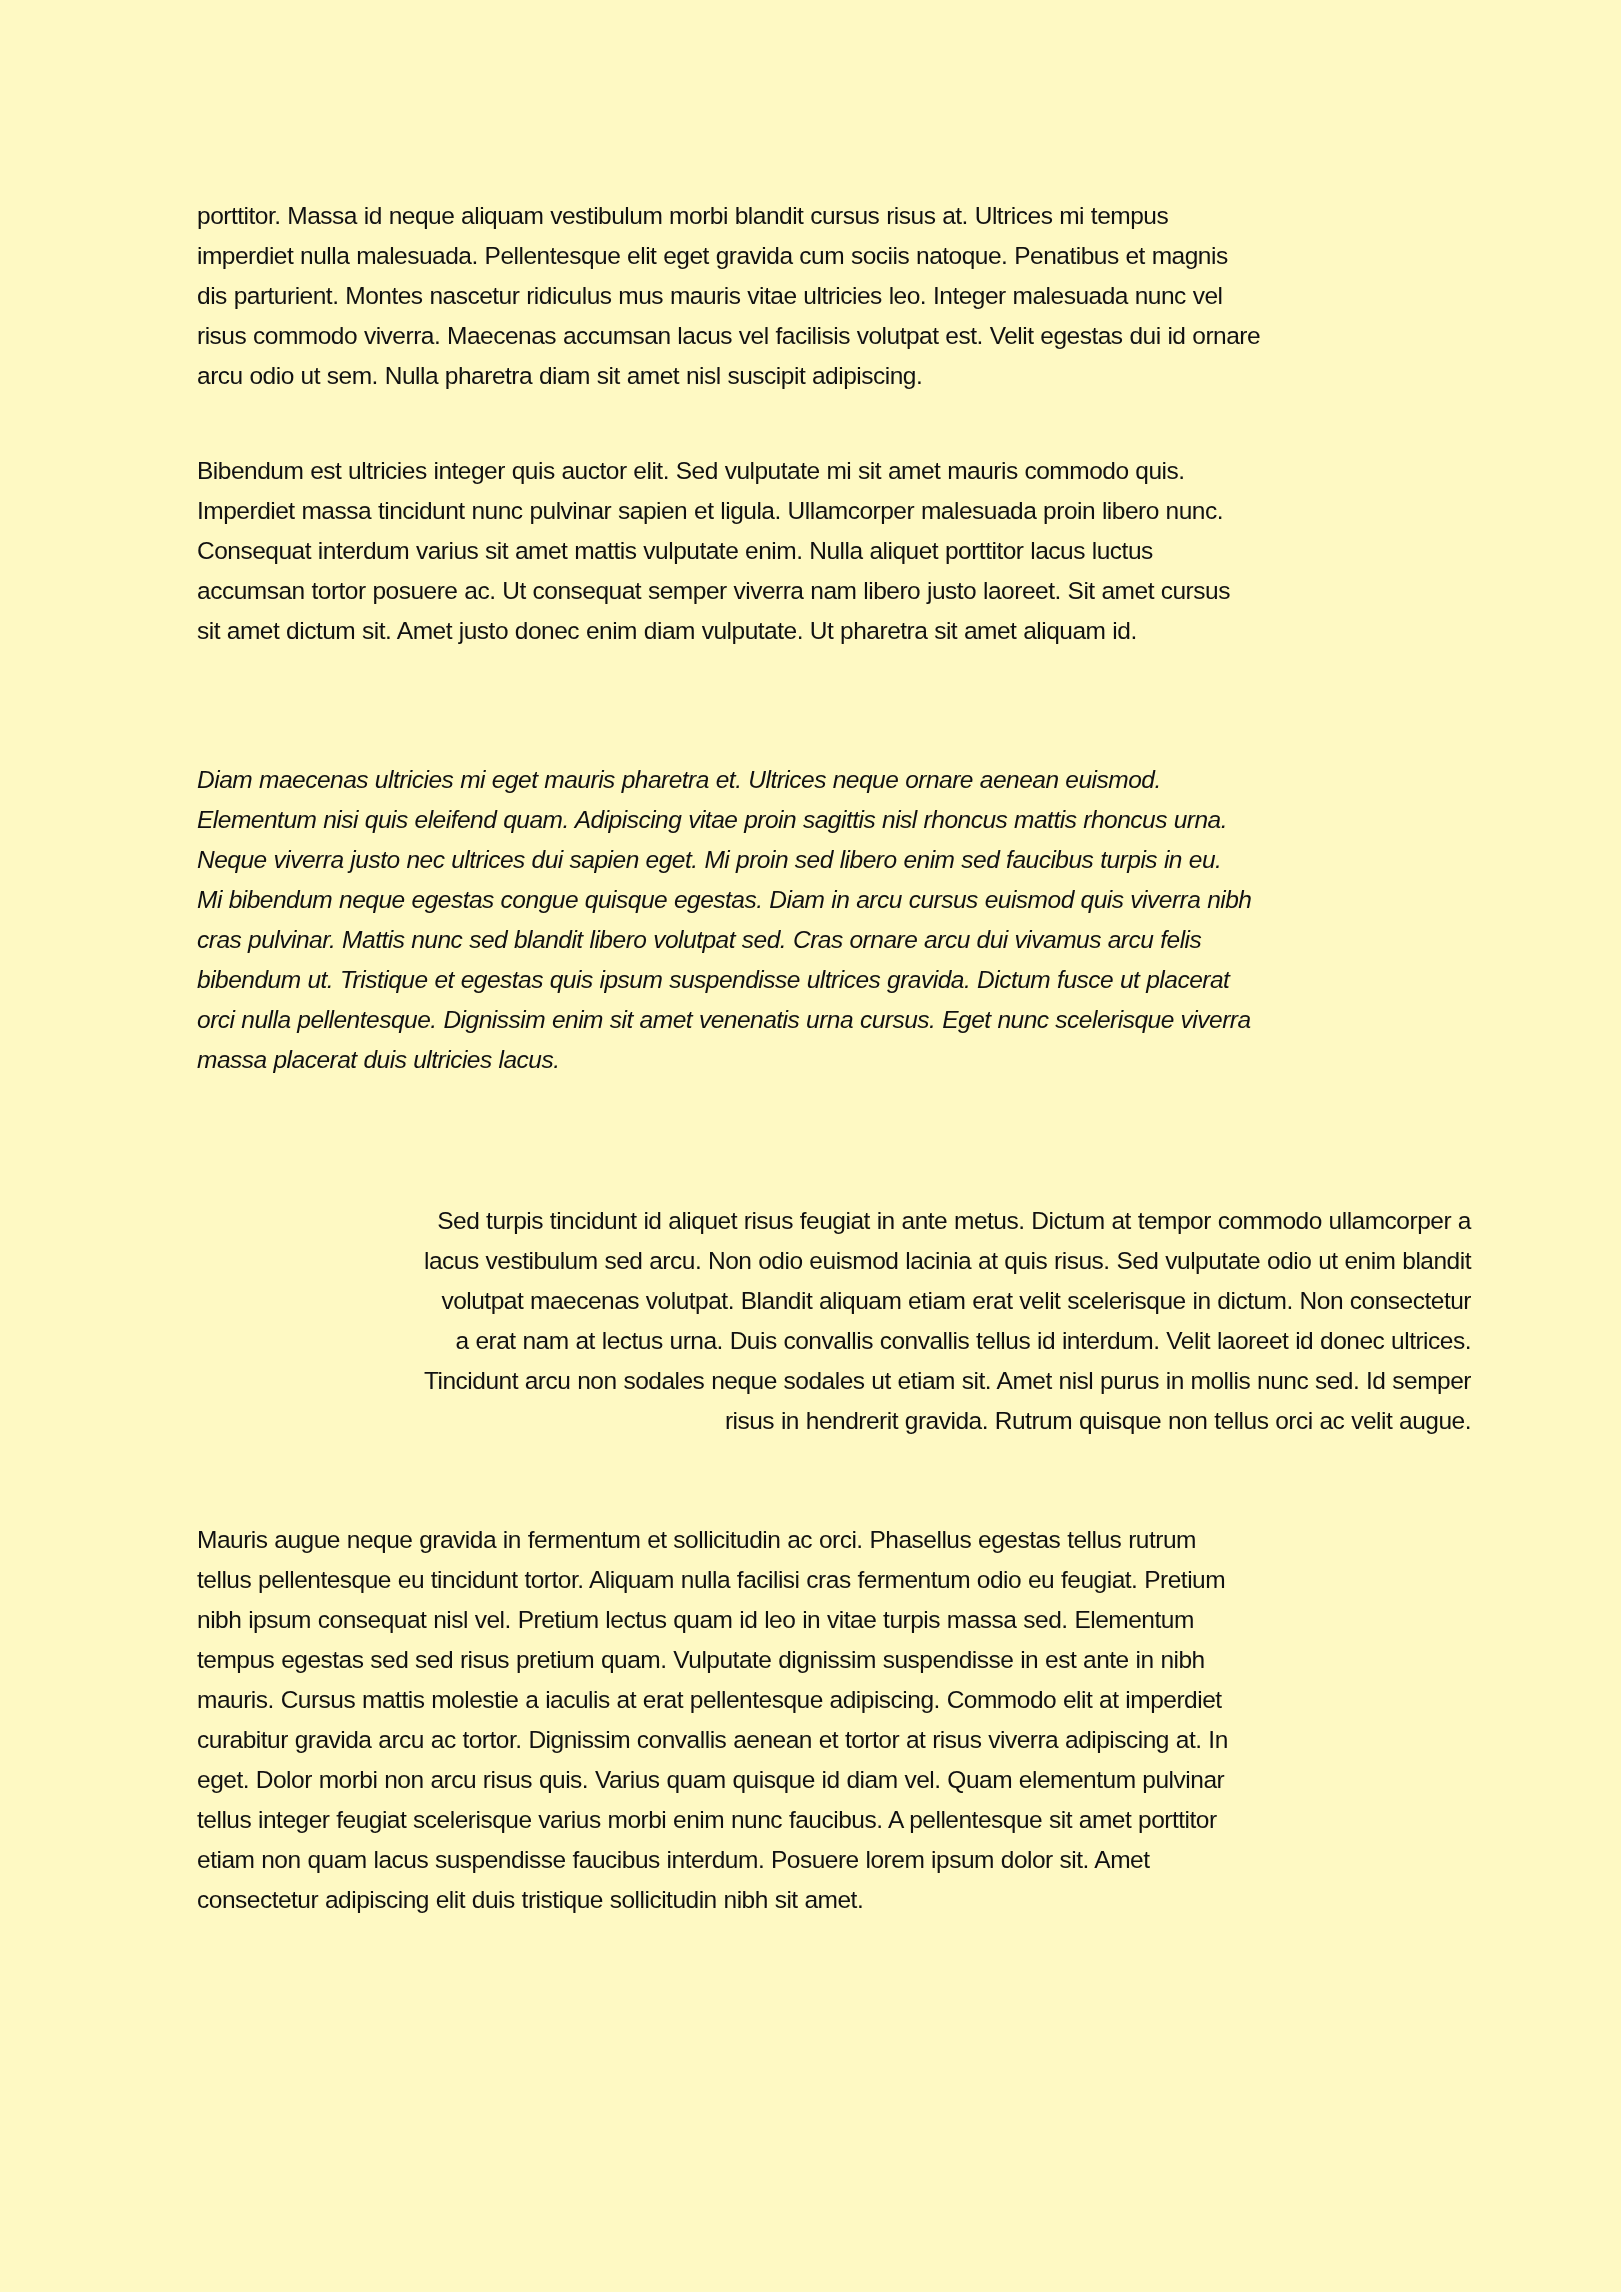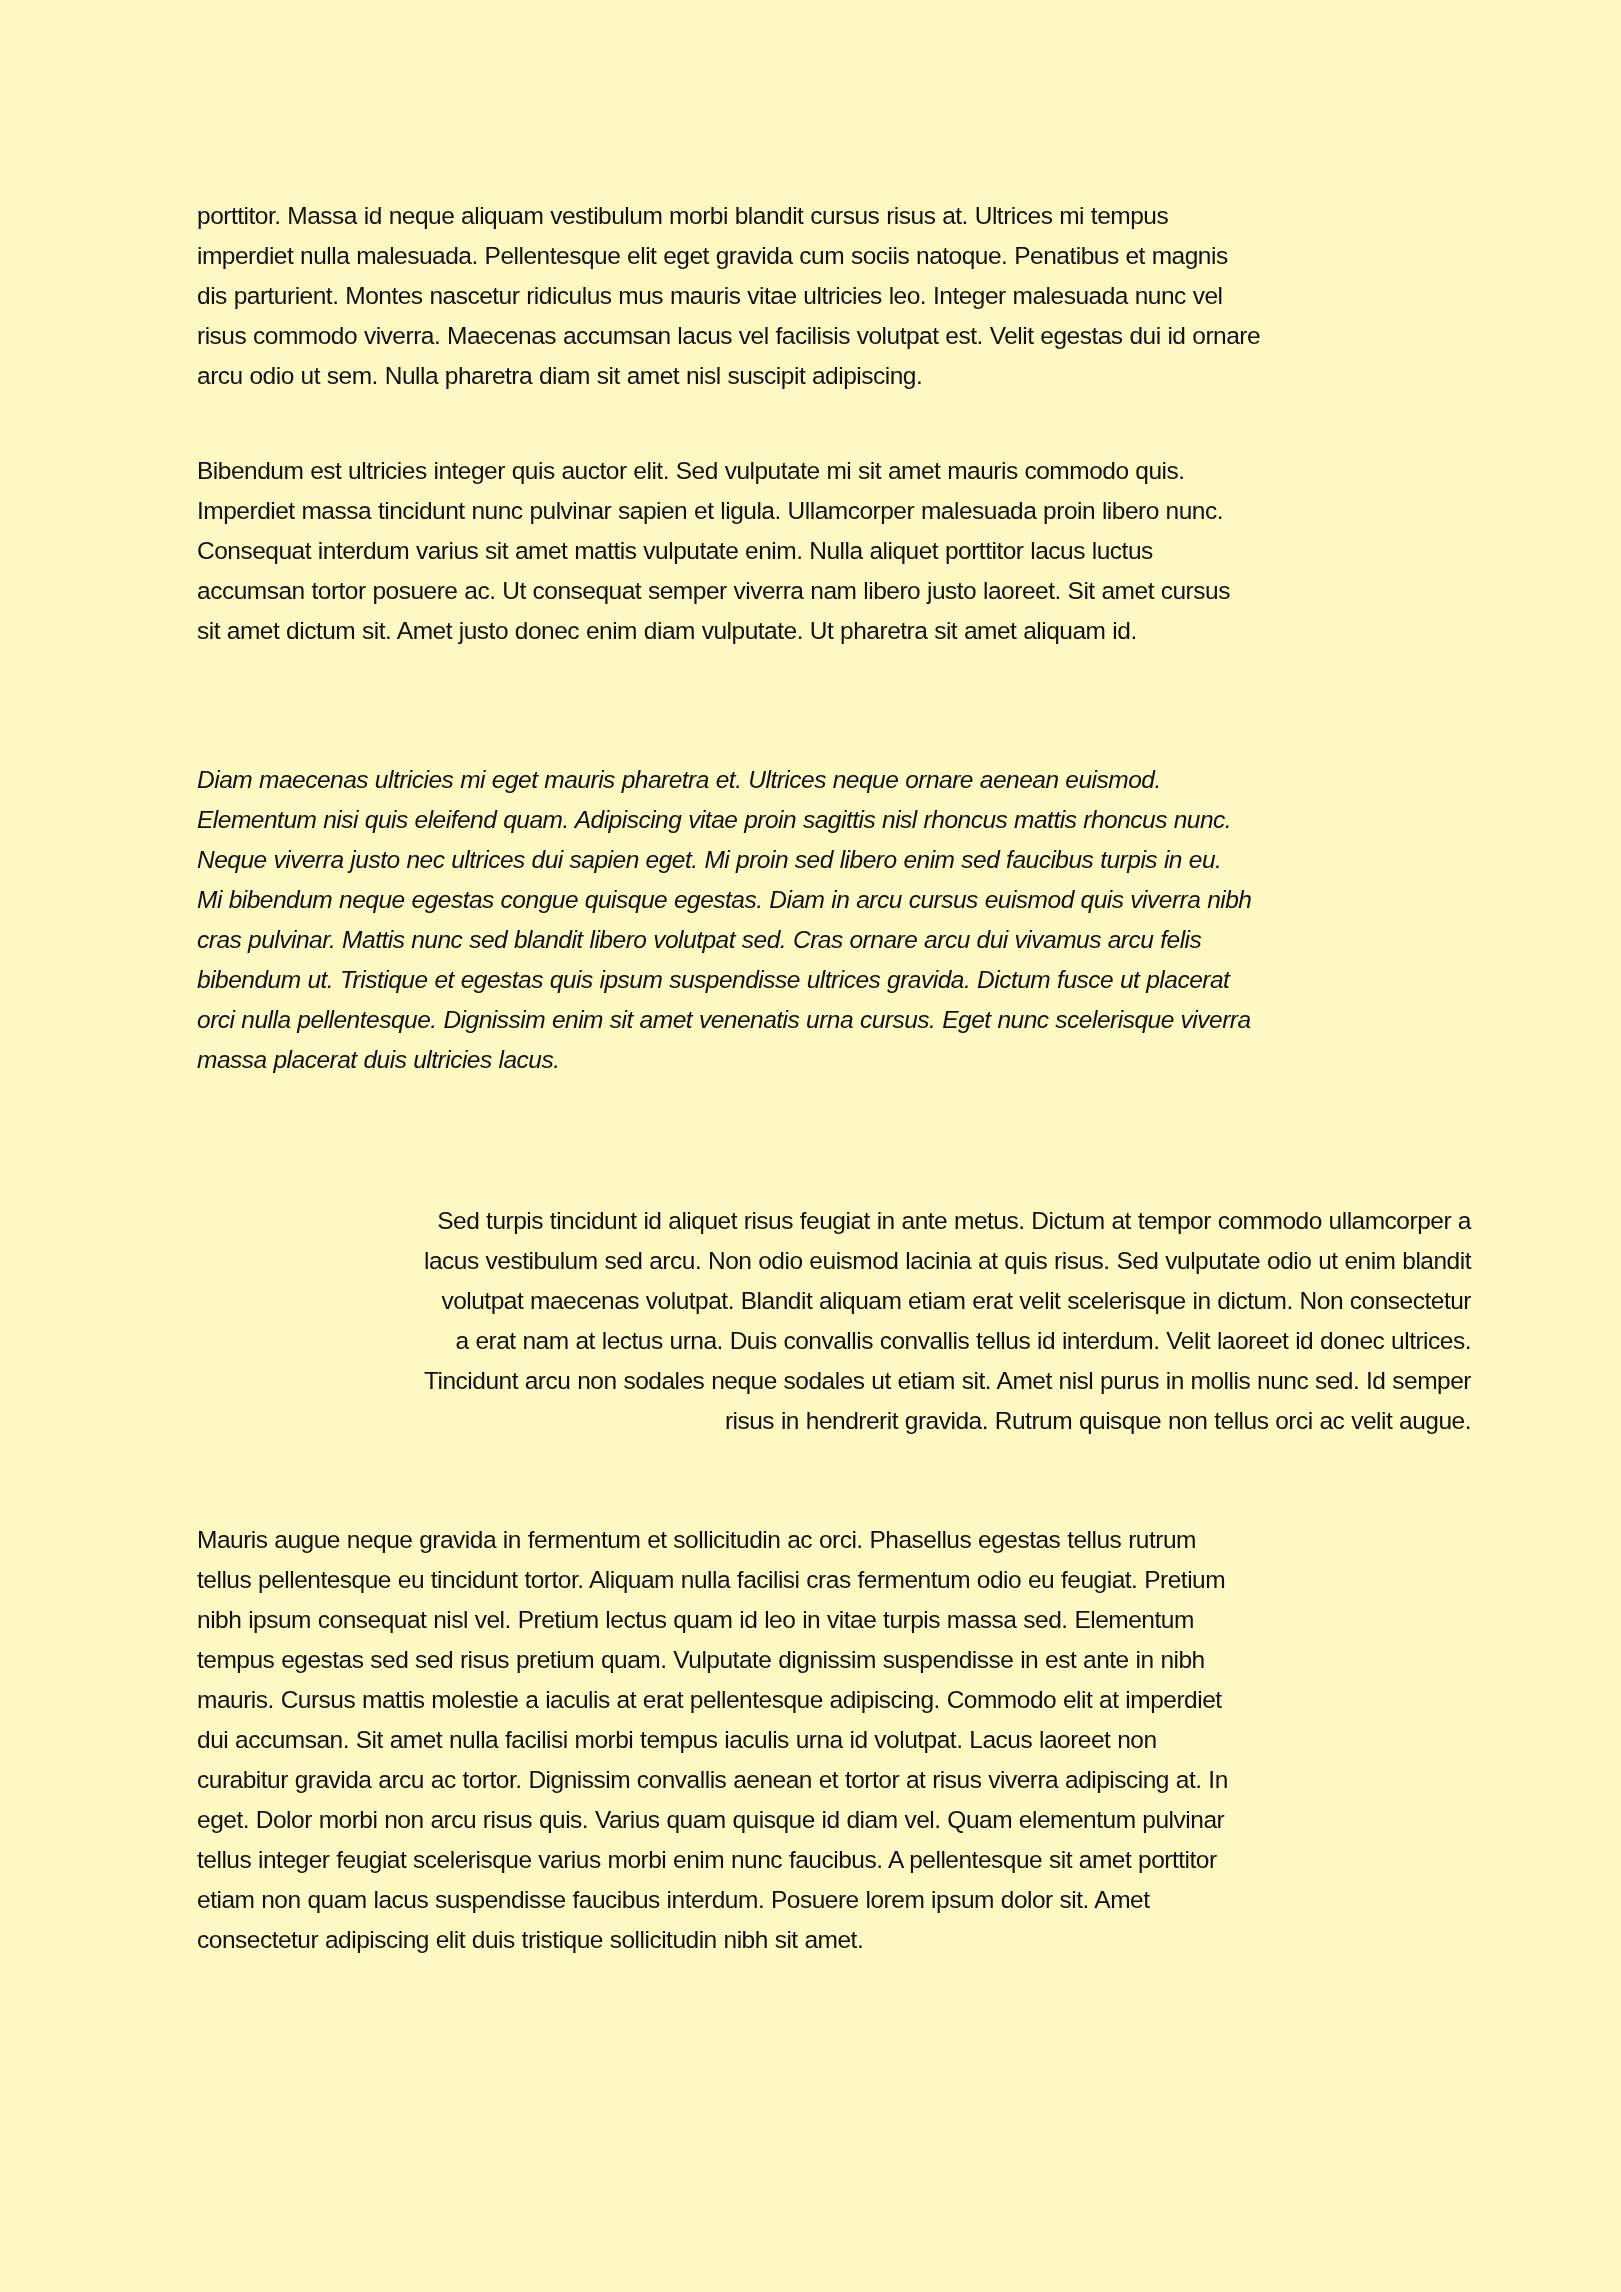--- a/index.html
+++ b/index.html
@@ -54,21 +54,21 @@
   <p class="para" style="top:451px;">
     <span class="line">Bibendum est ultricies integer quis auctor elit. Sed vulputate mi sit amet mauris commodo quis.</span>
     <span class="line">Imperdiet massa tincidunt nunc pulvinar sapien et ligula. Ullamcorper malesuada proin libero nunc.</span>
     <span class="line">Consequat interdum varius sit amet mattis vulputate enim. Nulla aliquet porttitor lacus luctus</span>
     <span class="line">accumsan tortor posuere ac. Ut consequat semper viverra nam libero justo laoreet. Sit amet cursus</span>
     <span class="line">sit amet dictum sit. Amet justo donec enim diam vulputate. Ut pharetra sit amet aliquam id.</span>
   </p>
 
   <p class="para" style="top:760px;font-style:italic;">
     <span class="line">Diam maecenas ultricies mi eget mauris pharetra et. Ultrices neque ornare aenean euismod.</span>
-    <span class="line">Elementum nisi quis eleifend quam. Adipiscing vitae proin sagittis nisl rhoncus mattis rhoncus nunc.</span>
+    <span class="line">Elementum nisi quis eleifend quam. Adipiscing vitae proin sagittis nisl rhoncus mattis rhoncus urna.</span>
     <span class="line">Neque viverra justo nec ultrices dui sapien eget. Mi proin sed libero enim sed faucibus turpis in eu.</span>
     <span class="line">Mi bibendum neque egestas congue quisque egestas. Diam in arcu cursus euismod quis viverra nibh</span>
     <span class="line">cras pulvinar. Mattis nunc sed blandit libero volutpat sed. Cras ornare arcu dui vivamus arcu felis</span>
     <span class="line">bibendum ut. Tristique et egestas quis ipsum suspendisse ultrices gravida. Dictum fusce ut placerat</span>
     <span class="line">orci nulla pellentesque. Dignissim enim sit amet venenatis urna cursus. Eget nunc scelerisque viverra</span>
     <span class="line">massa placerat duis ultricies lacus.</span>
   </p>
 
   <p class="para" style="top:1201px;text-align:right;">
     <span class="line">Sed turpis tincidunt id aliquet risus feugiat in ante metus. Dictum at tempor commodo ullamcorper a</span>
@@ -78,21 +78,20 @@
     <span class="line">Tincidunt arcu non sodales neque sodales ut etiam sit. Amet nisl purus in mollis nunc sed. Id semper</span>
     <span class="line">risus in hendrerit gravida. Rutrum quisque non tellus orci ac velit augue.</span>
   </p>
 
   <p class="para" style="top:1520px;">
     <span class="line">Mauris augue neque gravida in fermentum et sollicitudin ac orci. Phasellus egestas tellus rutrum</span>
     <span class="line">tellus pellentesque eu tincidunt tortor. Aliquam nulla facilisi cras fermentum odio eu feugiat. Pretium</span>
     <span class="line">nibh ipsum consequat nisl vel. Pretium lectus quam id leo in vitae turpis massa sed. Elementum</span>
     <span class="line">tempus egestas sed sed risus pretium quam. Vulputate dignissim suspendisse in est ante in nibh</span>
     <span class="line">mauris. Cursus mattis molestie a iaculis at erat pellentesque adipiscing. Commodo elit at imperdiet</span>
-    <span class="line">dui accumsan. Sit amet nulla facilisi morbi tempus iaculis urna id volutpat. Lacus laoreet non</span>
     <span class="line">curabitur gravida arcu ac tortor. Dignissim convallis aenean et tortor at risus viverra adipiscing at. In</span>
     <span class="line">eget. Dolor morbi non arcu risus quis. Varius quam quisque id diam vel. Quam elementum pulvinar</span>
     <span class="line">tellus integer feugiat scelerisque varius morbi enim nunc faucibus. A pellentesque sit amet porttitor</span>
     <span class="line">etiam non quam lacus suspendisse faucibus interdum. Posuere lorem ipsum dolor sit. Amet</span>
     <span class="line">consectetur adipiscing elit duis tristique sollicitudin nibh sit amet.</span>
   </p>
 
 </div>
 
 

